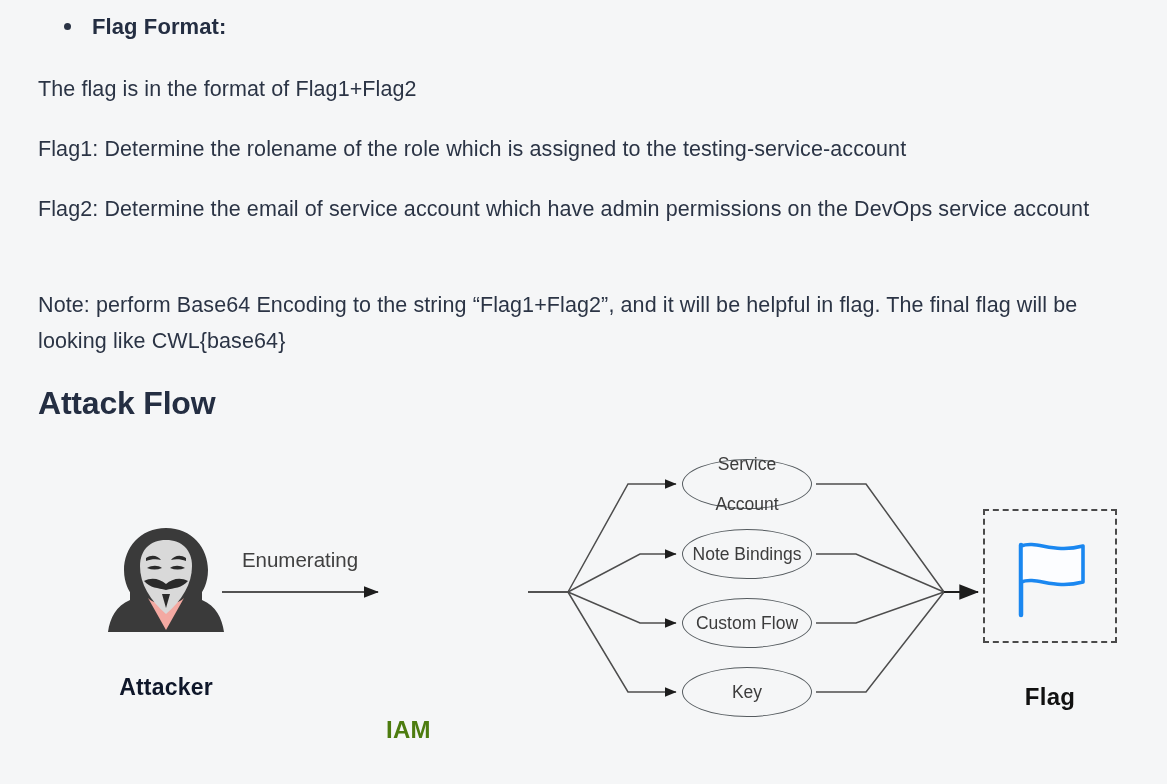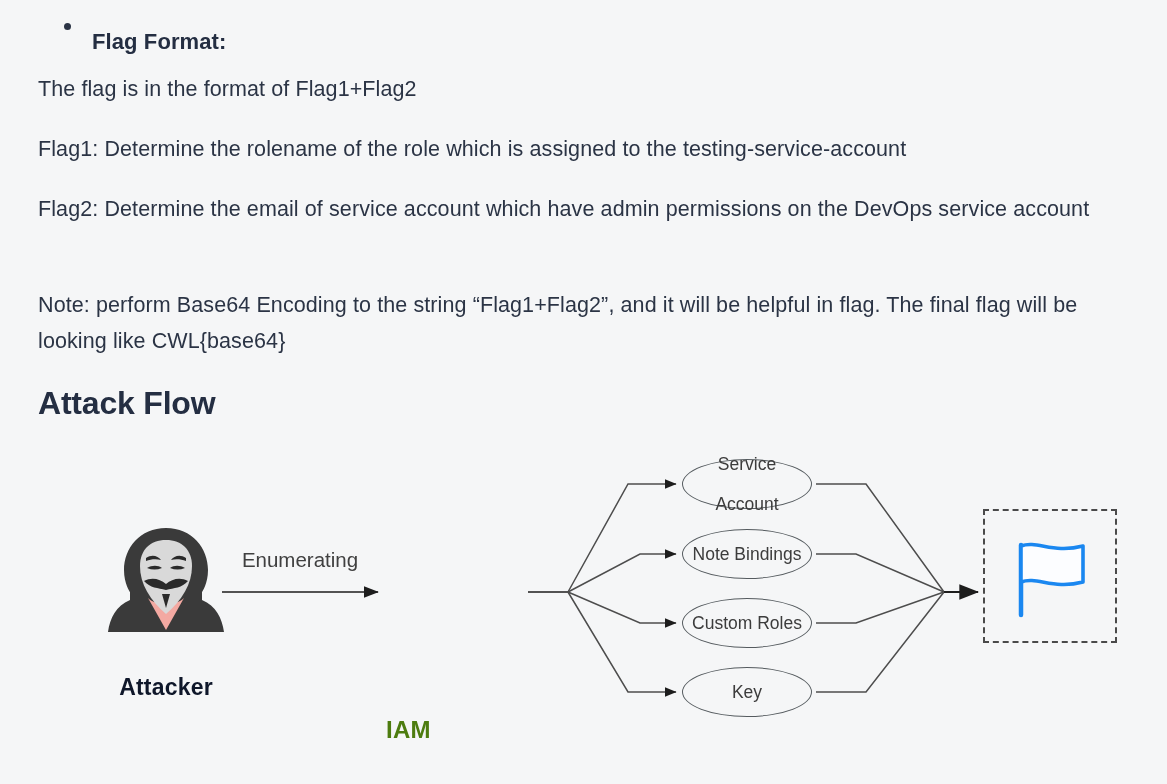--- a/index.html
+++ b/index.html
@@ -39,21 +39,20 @@
     margin-top: 11px;
     flex: 0 0 auto;
   }
   .bullet-label {
     margin-left: 21px;
     font-size: 22px;
     font-weight: bold;
     line-height: 30px;
     letter-spacing: .1px;
     color: #242e42;
-    margin-top: 15px;
   }
   .para {
     position: absolute;
     left: 38px;
     font-size: 21.5px;
     line-height: 36px;
     letter-spacing: .1px;
     color: #2b3445;
     width: 1110px;
   }
@@ -293,28 +292,29 @@
 
   <div class="node node-sa">
     <span>Service</span>
       <br>
     <span>Account</span>
   </div>
   <div class="node node-rb">
     <span>Note Bindings</span>
   </div>
   <div class="node node-cr">
-    <span>Custom Roles</span>
+    <span>Custom Flow</span>
   </div>
   <div class="node node-key">
     <span>Key</span>
   </div>
 
   <div class="flag-box">
     <div class="flag-icon">
       <svg viewBox="0 0 90 90" width="90" height="90">
         <path d="M14 12 L14 82" stroke="#1a87f0" stroke-width="4.5" stroke-linecap="round" fill="none"></path>
         <path d="M14 13 C30 7 46 21 76 13 L76 49 C46 57 30 43 14 49 Z" fill="#fcfdff" stroke="#1a87f0" stroke-width="3.6" stroke-linejoin="round"></path>
       </svg>
     </div>
   </div>
+  <div class="flag-label">Flag</div>
 
 </div>
 
 </body></html>

